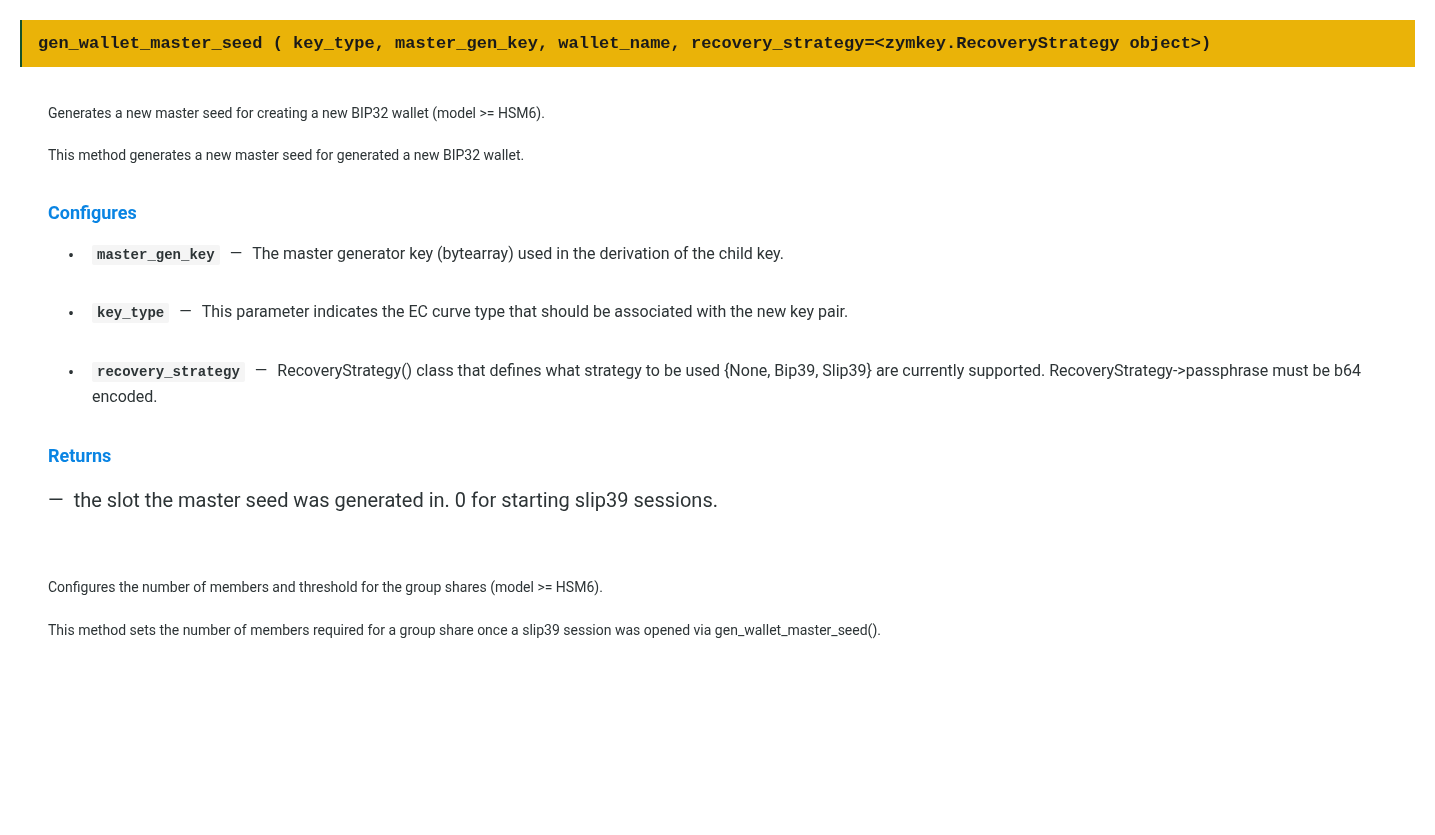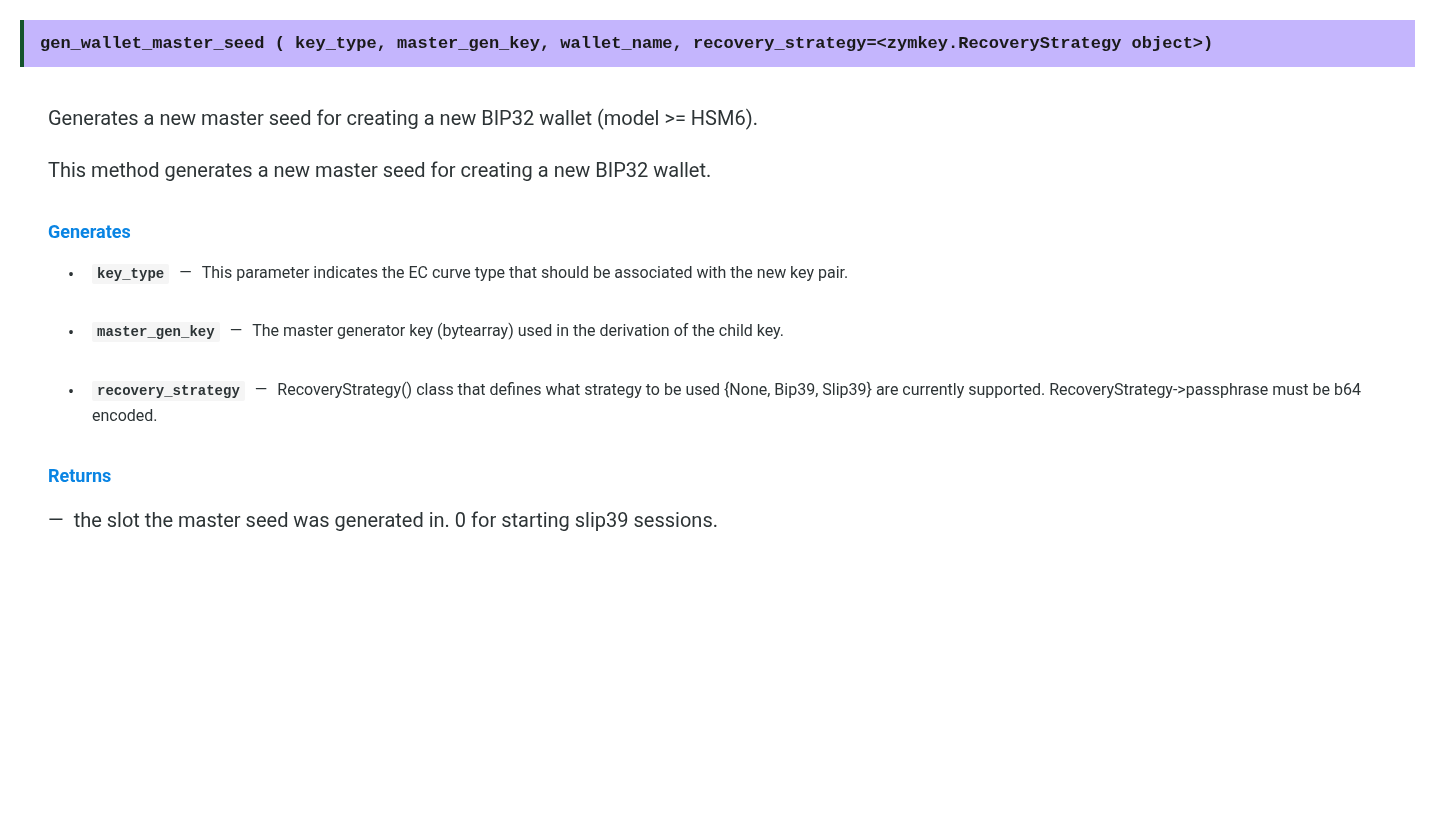--- a/index.html
+++ b/index.html
@@ -7,22 +7,22 @@
       margin: 0;
       padding: 0;
     }
     body {
       font-family: -apple-system, BlinkMacSystemFont, "Segoe UI", Roboto, "Helvetica Neue", Arial, sans-serif;
       background: #ffffff;
       color: #333;
       padding: 20px;
     }
     .function-signature {
-      background: #c4b5fd;
-      border-left: 4px solid #14532d;
+      background: #eab308;
+      border-left: 2px solid #14532d;
       padding: 14px 16px;
       margin-bottom: 35px;
       font-family: "Consolas", "Monaco", "Courier New", monospace;
       font-size: 17px;
       font-weight: 700;
       color: #1a1a1a;
     }
     .function-signature .func-name {
       font-weight: 700;
     }
@@ -36,21 +36,21 @@
       font-style: italic;
     }
     .function-signature .default-val {
       font-weight: 700;
     }
     .content-section {
       padding-left: 28px;
       padding-right: 20px;
     }
     .description {
-      font-size: 20px;
+      font-size: 14px;
       line-height: 1.6;
       color: #2d3436;
       margin-bottom: 20px;
     }
     .section-heading {
       color: #0984e3;
       font-size: 18px;
       font-weight: 700;
       margin-top: 35px;
       margin-bottom: 18px;
@@ -100,37 +100,41 @@
 </head>
 <body>
 
 <div class="function-block">
   <div class="function-signature">
     <span class="func-name">gen_wallet_master_seed</span><span class="punct"> ( </span><span class="param">key_type</span><span class="punct">, </span><span class="param">master_gen_key</span><span class="punct">, </span><span class="param">wallet_name</span><span class="punct">, </span><span class="param">recovery_strategy</span><span class="punct">=</span><span class="default-val">&lt;zymkey.RecoveryStrategy object&gt;</span><span class="punct">)</span>
   </div>
 
   <div class="content-section">
     <p class="description">Generates a new master seed for creating a new BIP32 wallet (model &gt;= HSM6).</p>
-    <p class="description">This method generates a new master seed for creating a new BIP32 wallet.</p>
+    <p class="description">This method generates a new master seed for generated a new BIP32 wallet.</p>
 
-    <h3 class="section-heading">Generates</h3>
+    <h3 class="section-heading">Configures</h3>
     <ul class="param-list">
       <li>
-        <span class="param-name">key_type</span><span class="mdash">—</span><span>This parameter indicates the EC curve type that should be associated with the new key pair.</span>
+        <span class="param-name">master_gen_key</span><span class="mdash">—</span><span>The master generator key (bytearray) used in the derivation of the child key.</span>
       </li>
       <li>
-        <span class="param-name">master_gen_key</span><span class="mdash">—</span><span>The master generator key (bytearray) used in the derivation of the child key.</span>
+        <span class="param-name">key_type</span><span class="mdash">—</span><span>This parameter indicates the EC curve type that should be associated with the new key pair.</span>
       </li>
       <li>
         <span class="param-name">recovery_strategy</span><span class="mdash">—</span><span>RecoveryStrategy() class that defines what strategy to be used {None, Bip39, Slip39} are currently supported. RecoveryStrategy-&gt;passphrase must be b64 encoded.</span>
       </li>
     </ul>
 
     <h3 class="section-heading">Returns</h3>
     <p class="returns-text">
       <span class="mdash" style="margin-left:0;">—</span><span>the slot the master seed was generated in. 0 for starting slip39 sessions.</span>
     </p>
   </div>
 </div>
 
 <div class="function-block">
 
+  <div class="content-section">
+    <p class="description">Configures the number of members and threshold for the group shares (model &gt;= HSM6).</p>
+    <p class="description">This method sets the number of members required for a group share once a slip39 session was opened via gen_wallet_master_seed().</p>
+  </div>
 </div>
 
 </body></html>

